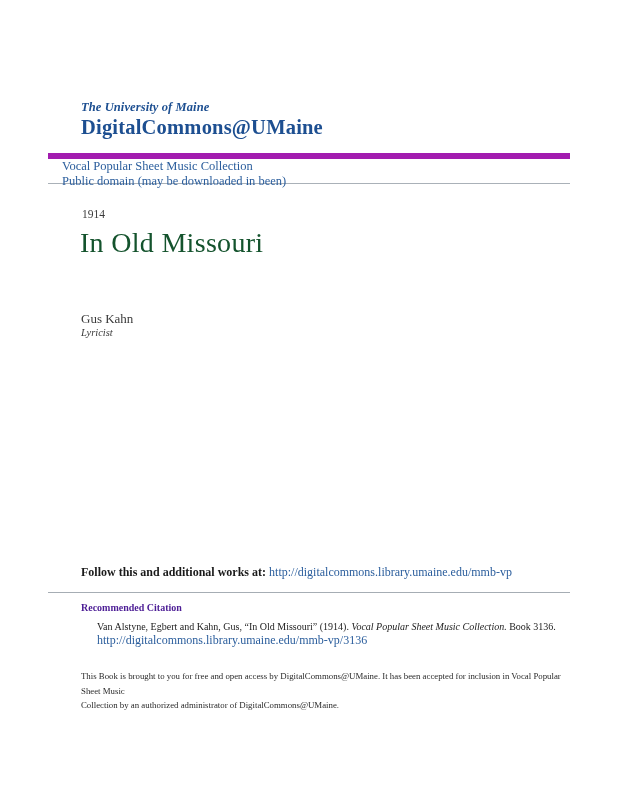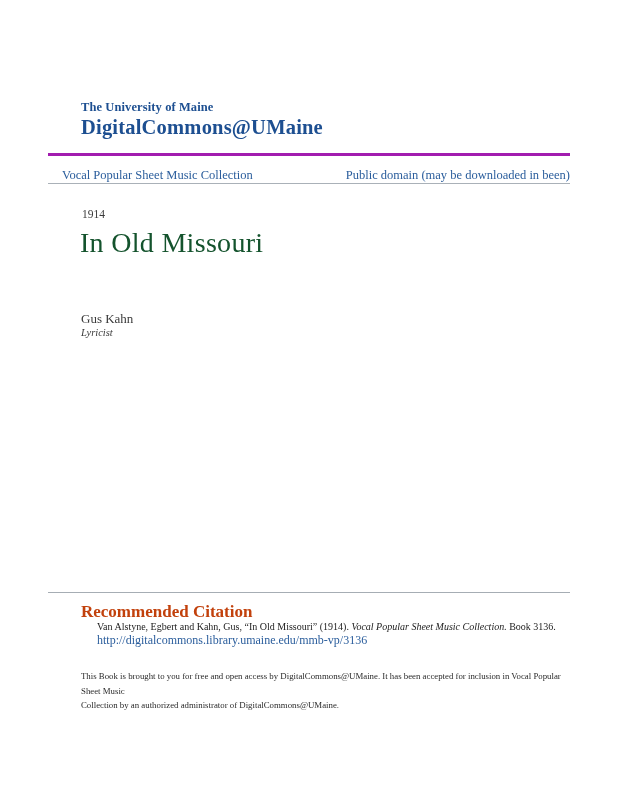--- a/index.html
+++ b/index.html
@@ -6,29 +6,29 @@
   body {
     width: 618px; height: 800px;
     background: #ffffff;
     font-family: "Liberation Serif", serif;
     -webkit-font-smoothing: antialiased;
   }
   .page { position: relative; width: 618px; height: 800px; background: #ffffff; overflow: hidden; }
 
   
   .header { position: absolute; left: 81px; top: 100px; color: #1d4f91; }
-  .institution { font-size: 12.5px; font-weight: bold; letter-spacing: 0.1px; }
+  .institution { font-size: 12.5px; font-weight: bold; letter-spacing: 0.1px; font-style: italic; }
   .site-name { font-size: 20.5px; font-weight: bold; margin-top: 1px; letter-spacing: 0.2px; }
 
   
   .collection-bar {
     position: absolute; left: 48px; top: 153px; width: 522px; height: 31px;
-    border-top: 3px solid #a21caf; border-bottom: 1px solid #aab1b8;
-    display: flex; align-items: flex-end; justify-content: space-between;
-    box-sizing: border-box; padding-left: 14px;
+    border-top: 6px solid #a21caf; border-bottom: 1px solid #aab1b8;
+    display: flex; align-items: flex-start; justify-content: space-between;
+    box-sizing: border-box; padding-left: 14px; flex-direction: column;
   }
   .bar-link { font-size: 12.5px; color: #2a5d9c; text-decoration: none; cursor: pointer; }
 
   
   .year { position: absolute; left: 82px; top: 208px; font-size: 11.5px; color: #3a3a3a; }
   .work-title {
     position: absolute; left: 80px; top: 227px;
     font-size: 28px; color: #14532d; letter-spacing: 0.3px; font-weight: normal; margin: 0;
   }
   .contributor { position: absolute; left: 81px; }
@@ -38,21 +38,21 @@
   .contributor-role { font-size: 10.5px; font-style: italic; color: #3a3a3a; line-height: 13px; }
 
   
   .follow-line { position: absolute; left: 81px; top: 565px; font-size: 12px; color: #1a1a1a; }
   .follow-label { font-weight: bold; }
   .inline-link { color: #2a5d9c; text-decoration: none; cursor: pointer; font-weight: normal; }
 
   .rule-citation { position: absolute; left: 48px; top: 592px; width: 522px; height: 1px; background: #a6adb4; }
 
   
-  .citation-heading { position: absolute; left: 81px; top: 602px; font-size: 17px; font-weight: bold; color: #c2410c; }
+  .citation-heading { position: absolute; left: 81px; top: 602px; font-size: 10px; font-weight: bold; color: #4c1d95; }
   .citation-body { position: absolute; left: 97px; top: 620px; width: 490px; font-size: 10px; color: #222222; line-height: 13px; }
   .citation-url { display: block; margin-top: 1px; font-size: 12px; }
 
   
   .footer-note { position: absolute; left: 81px; top: 669px; width: 492px; font-size: 8.8px; color: #2a2a2a; line-height: 14.5px; }
 </style>
 </head>
 <body>
 
 <div class="page">
@@ -70,20 +70,23 @@
   <div class="year">1914</div>
 
   <h1 class="work-title">In Old Missouri</h1>
 
 
   <div class="contributor contributor-2">
     <div class="contributor-name">Gus Kahn</div>
     <div class="contributor-role">Lyricist</div>
   </div>
 
+  <div class="follow-line">
+    <span class="follow-label">Follow this and additional works at: </span><a class="inline-link">http://digitalcommons.library.umaine.edu/mmb-vp</a>
+  </div>
 
   <div class="rule-citation"></div>
 
   <div class="citation-heading">Recommended Citation</div>
 
   <div class="citation-body">
     <span>Van Alstyne, Egbert and Kahn, Gus, “In Old Missouri” (1914). </span><i>Vocal Popular Sheet Music Collection.</i><span> Book 3136.</span>
     <a class="inline-link citation-url">http://digitalcommons.library.umaine.edu/mmb-vp/3136</a>
   </div>
 

